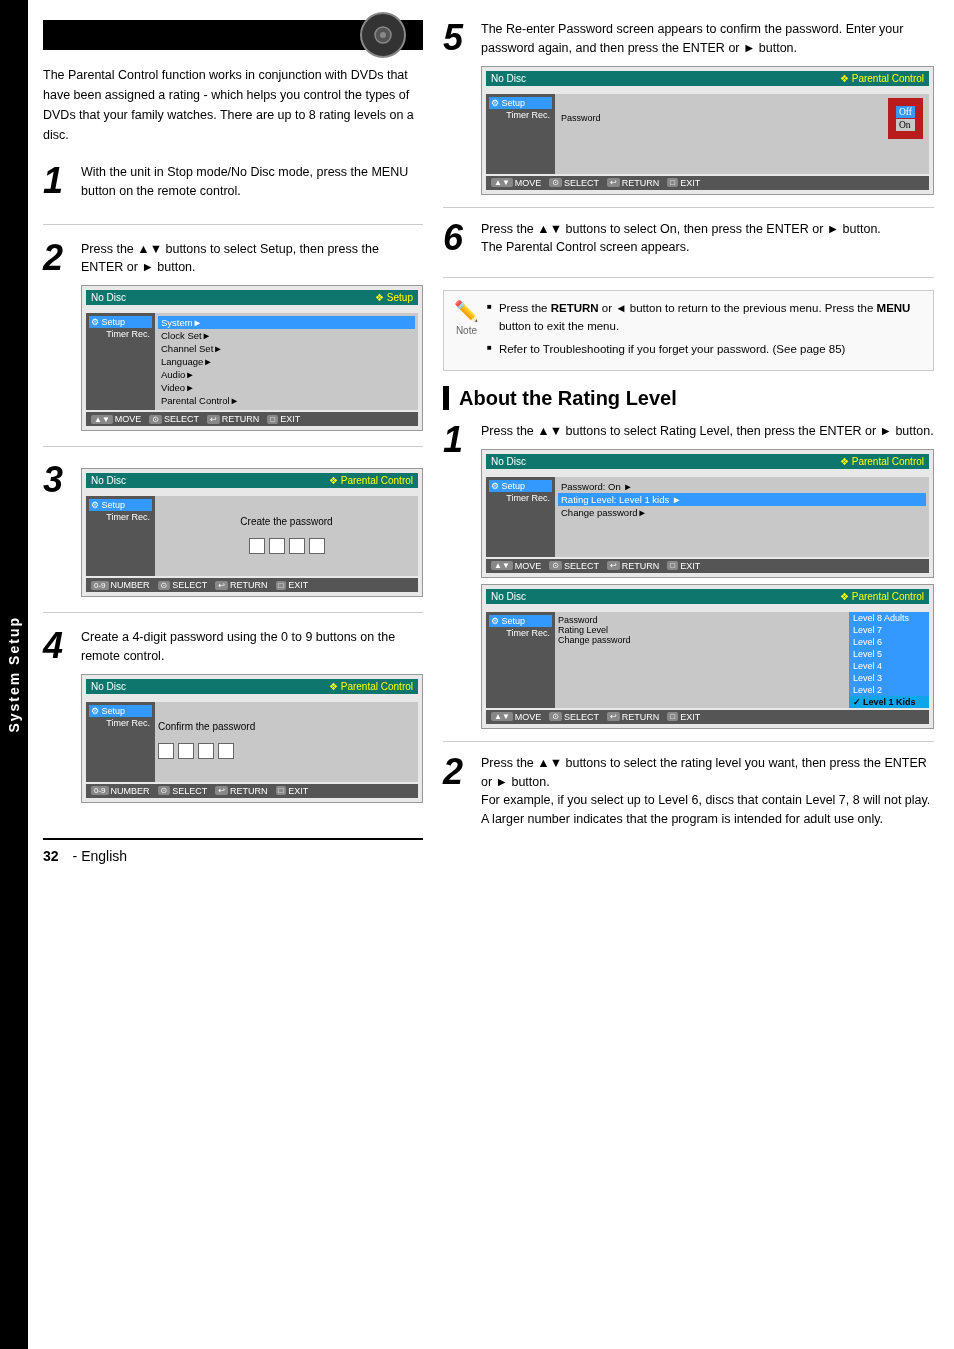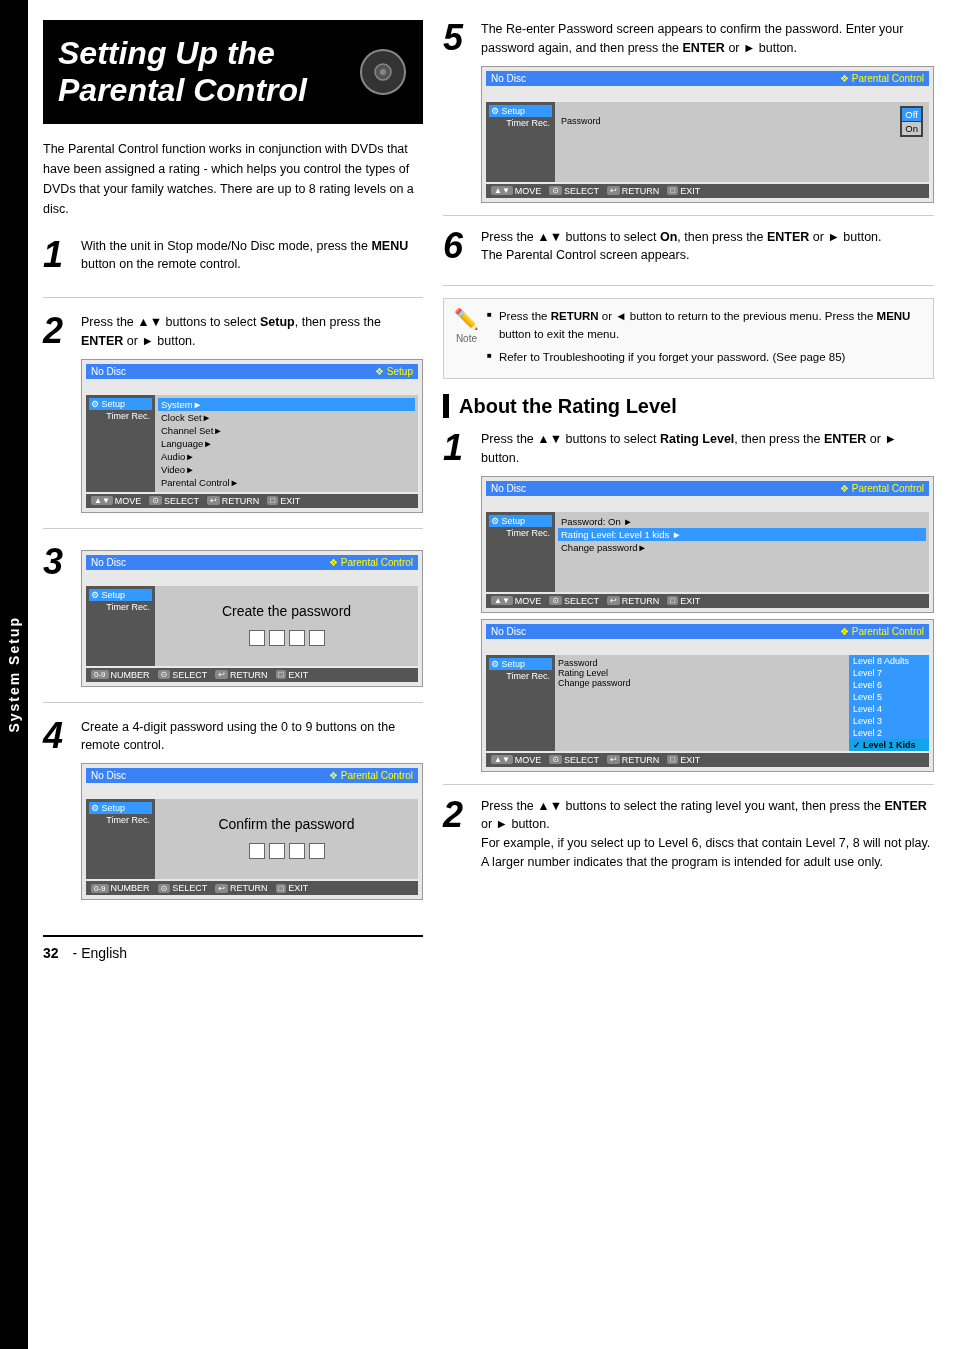--- a/index.html
+++ b/index.html
@@ -106,39 +106,39 @@
     }
     .step-content {
       flex: 1;
     }
     .step-text {
       font-size: 12.5px;
       line-height: 1.5;
       margin-bottom: 8px;
     }
     .step-text strong {
-      font-weight: bold;
+      font-weight: normal;
     }
 
     
     .tv-screen {
       background: #e8e8e8;
       border: 1px solid #999;
       padding: 4px;
       font-size: 10px;
       margin-top: 6px;
     }
     .tv-header {
       display: flex;
       justify-content: space-between;
-      background: #3b82f6;
+      background: #0f766e;
       color: #fff;
       padding: 2px 5px;
       font-size: 10px;
-      margin-bottom: 16px;
+      margin-bottom: 8px;
     }
     .tv-body {
       display: flex;
       min-height: 80px;
     }
     .tv-sidebar {
       background: #555;
       color: #fff;
       width: 69px;
       padding: 3px;
@@ -207,21 +207,21 @@
     .password-box {
       width: 16px;
       height: 16px;
       border: 1px solid #666;
       background: #fff;
     }
 
     
     .create-password-text {
       text-align: center;
-      font-size: 14px;
+      font-size: 10px;
       color: #000;
       margin: 5px 0 3px;
     }
 
     
     .right-step {
       display: flex;
       gap: 10px;
       margin-bottom: 12px;
       padding-bottom: 12px;
@@ -322,21 +322,20 @@
   <div class="side-tab">
     <span class="side-tab-text">System Setup</span>
   </div>
 
   <div class="main-content">
     <div class="two-col">
 
       <div class="left-col">
 
         <div class="title-section">
-          <div class="title-text">Setting Up the Parental Control</div>
 
           <svg class="title-icon" viewBox="0 0 50 50" fill="none">
             <circle cx="25" cy="25" r="22" stroke="#888" stroke-width="2" fill="#333"></circle>
             <circle cx="25" cy="25" r="8" stroke="#888" stroke-width="1.5" fill="#555"></circle>
             <circle cx="25" cy="25" r="3" fill="#888"></circle>
           </svg>
         </div>
 
         <p class="description">The Parental Control function works in conjunction with DVDs that have been assigned a rating - which helps you control the types of DVDs that your family watches. There are up to 8 rating levels on a disc.</p>
 
@@ -451,21 +450,21 @@
             <div class="tv-screen">
               <div class="tv-header">
                 <span>No Disc</span>
                 <span style="color:#ff0;">❖ Parental Control</span>
               </div>
               <div class="tv-body">
                 <div class="tv-sidebar">
                   <div class="tv-sidebar-item icon-item selected">⚙ Setup</div>
                   <div class="tv-sidebar-item">Timer Rec.</div>
                 </div>
-                <div class="tv-main" style="display:flex;flex-direction:column;align-items:center;justify-content:center;">
+                <div class="tv-main" style="display:flex;flex-direction:column;align-items:flex-start;justify-content:center;">
                   <div class="create-password-text">Confirm the password</div>
                   <div class="password-boxes">
                     <div class="password-box"></div>
                     <div class="password-box"></div>
                     <div class="password-box"></div>
                     <div class="password-box"></div>
                   </div>
                 </div>
               </div>
               <div class="tv-footer">
@@ -500,21 +499,21 @@
                 <span style="color:#ff0;">❖ Parental Control</span>
               </div>
               <div class="tv-body">
                 <div class="tv-sidebar">
                   <div class="tv-sidebar-item icon-item selected">⚙ Setup</div>
                   <div class="tv-sidebar-item">Timer Rec.</div>
                 </div>
                 <div class="tv-main">
                   <div class="tv-row">
                     <span style="font-size:9px;flex:1;">Password</span>
-                    <div style="display:flex;flex-direction:column;gap:1px;background:#404040;padding:2px;">
+                    <div style="display:flex;flex-direction:column;gap:1px;background:#b91c1c;padding:8px;font-family:Liberation Serif, serif;">
                       <div class="tv-option selected">Off</div>
                       <div class="tv-option" style="background:#c8c8c8;color:#000;">On</div>
                     </div>
                   </div>
                 </div>
               </div>
               <div class="tv-footer">
                 <span class="tv-footer-item"><span class="tv-footer-icon">▲▼</span> MOVE</span>
                 <span class="tv-footer-item"><span class="tv-footer-icon">⊙</span> SELECT</span>
                 <span class="tv-footer-item"><span class="tv-footer-icon">↩</span> RETURN</span>

